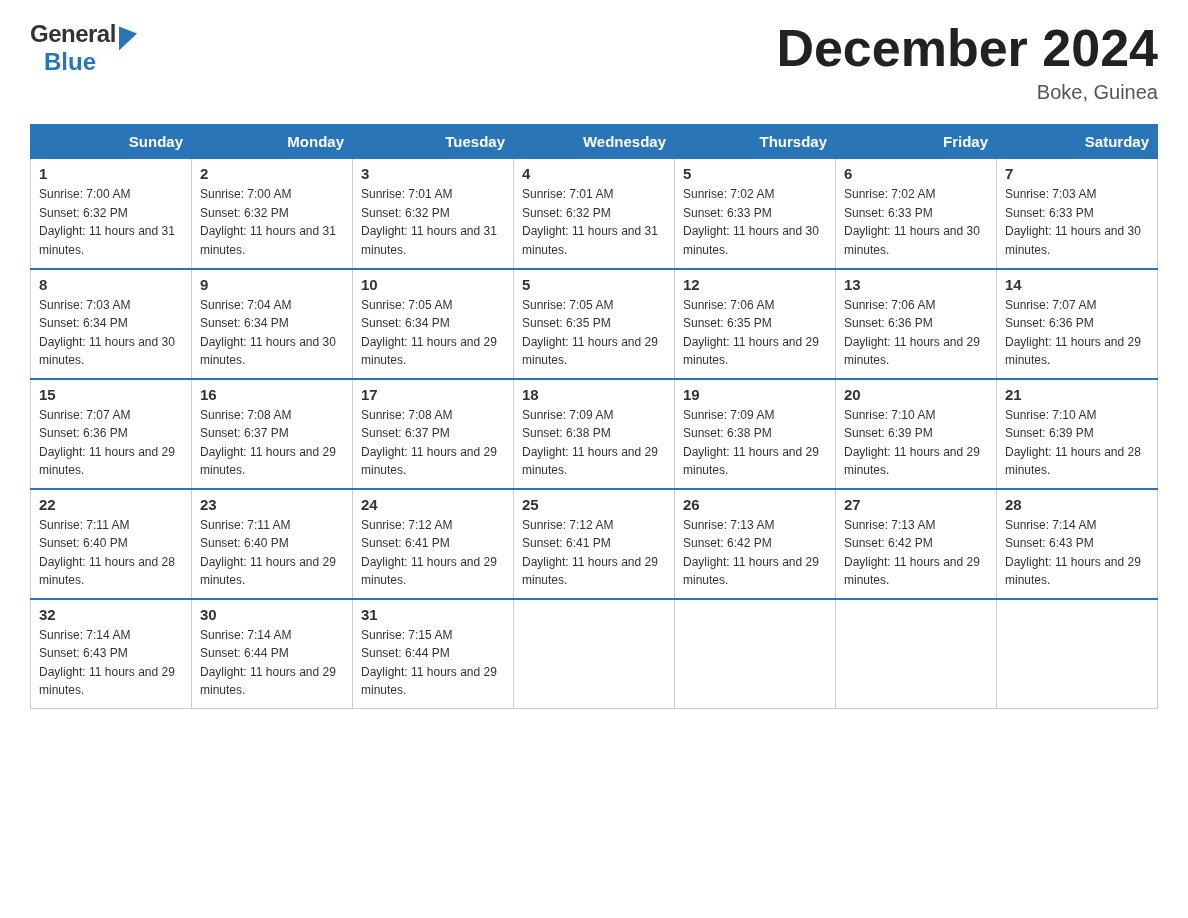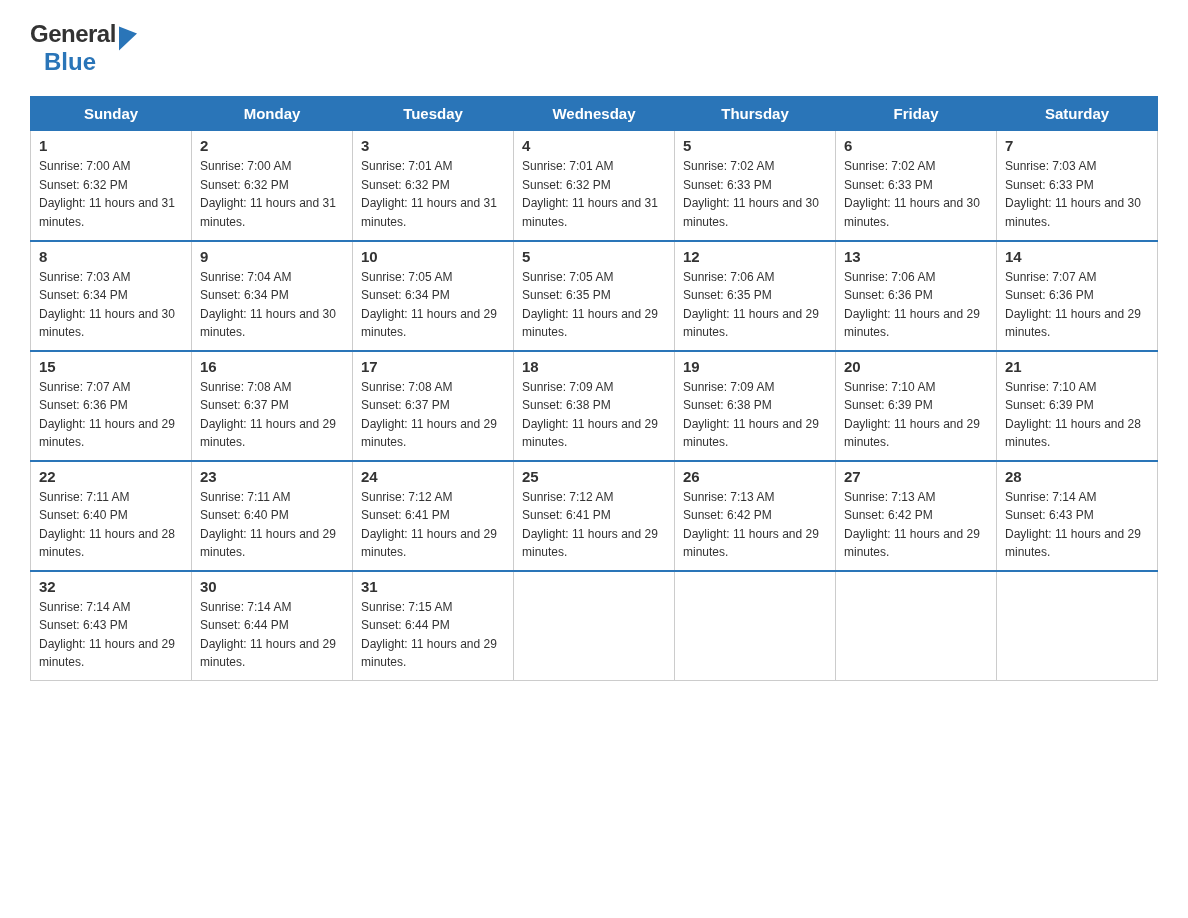--- a/index.html
+++ b/index.html
@@ -34,21 +34,21 @@
       width: 100%;
       border-collapse: collapse;
       table-layout: fixed;
     }
     thead tr th {
       background-color: #2a75b8;
       color: #fff;
       font-size: 15px;
       font-weight: bold;
       padding: 8px 8px;
-      text-align: center;
+      text-align: right;
       border: 1px solid #2a75b8;
     }
     tbody tr td {
       vertical-align: top;
       padding: 6px 8px;
       border: 1px solid #ccc;
       font-size: 12.5px;
       color: #333;
       min-height: 90px;
       height: 110px;
@@ -105,20 +105,24 @@
 <div class="header">
   <div class="logo-wrap">
     <div class="logo-line1">
       <span class="logo-general">General</span>
       <span class="logo-triangle"></span>
     </div>
     <div>
       <span class="logo-blue">Blue</span>
     </div>
   </div>
+  <div class="title-block">
+    <div class="month-title">December 2024</div>
+    <div class="location-title">Boke, Guinea</div>
+  </div>
 </div>
 
 <table>
   <thead>
     <tr>
     <th>Sunday</th>
         <th>Monday</th>
         <th>Tuesday</th>
         <th>Wednesday</th>
         <th>Thursday</th>

